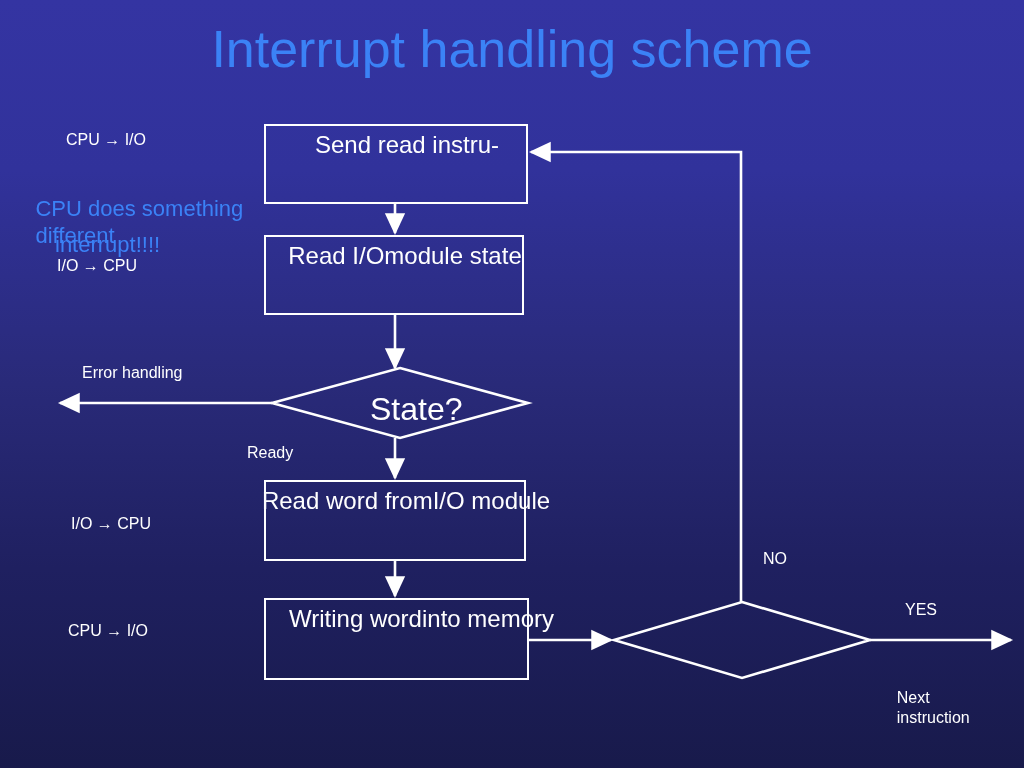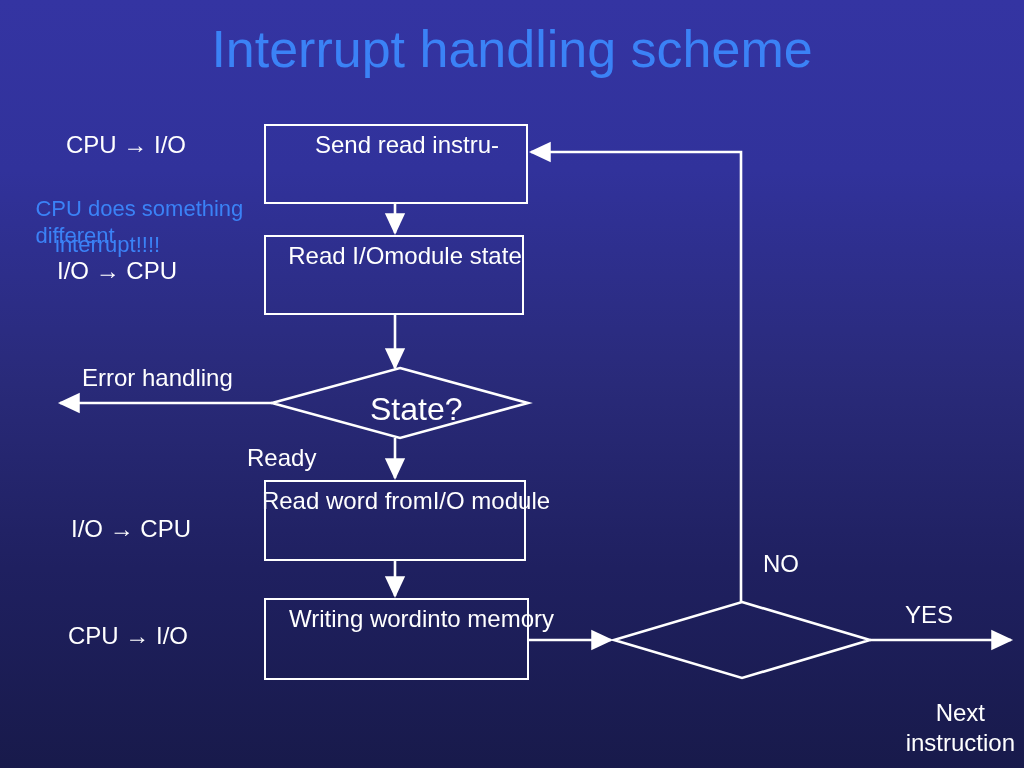--- a/index.html
+++ b/index.html
@@ -32,21 +32,21 @@
   }
   .node span { display:block; white-space:pre; }
 
   .diamond-label {
     position:absolute; color:#ffffff; font-size:32px; white-space:pre;
   }
 
   .ann { position:absolute; font-size:22px; line-height:1.25; white-space:pre; }
   .ann.white { color:#ffffff; }
   .ann.yellow { color:#3b82f6; }
-  .ann.big { font-size:24px;text-align:center; }
+  .ann.big { font-size:16px; }
 </style>
 </head>
 <body>
 
 <div id="slide">
 
   <div class="title">Interrupt handling scheme</div>
 
   <svg class="wires" viewBox="0 0 1024 768" xmlns="http://www.w3.org/2000/svg">
     <defs>

